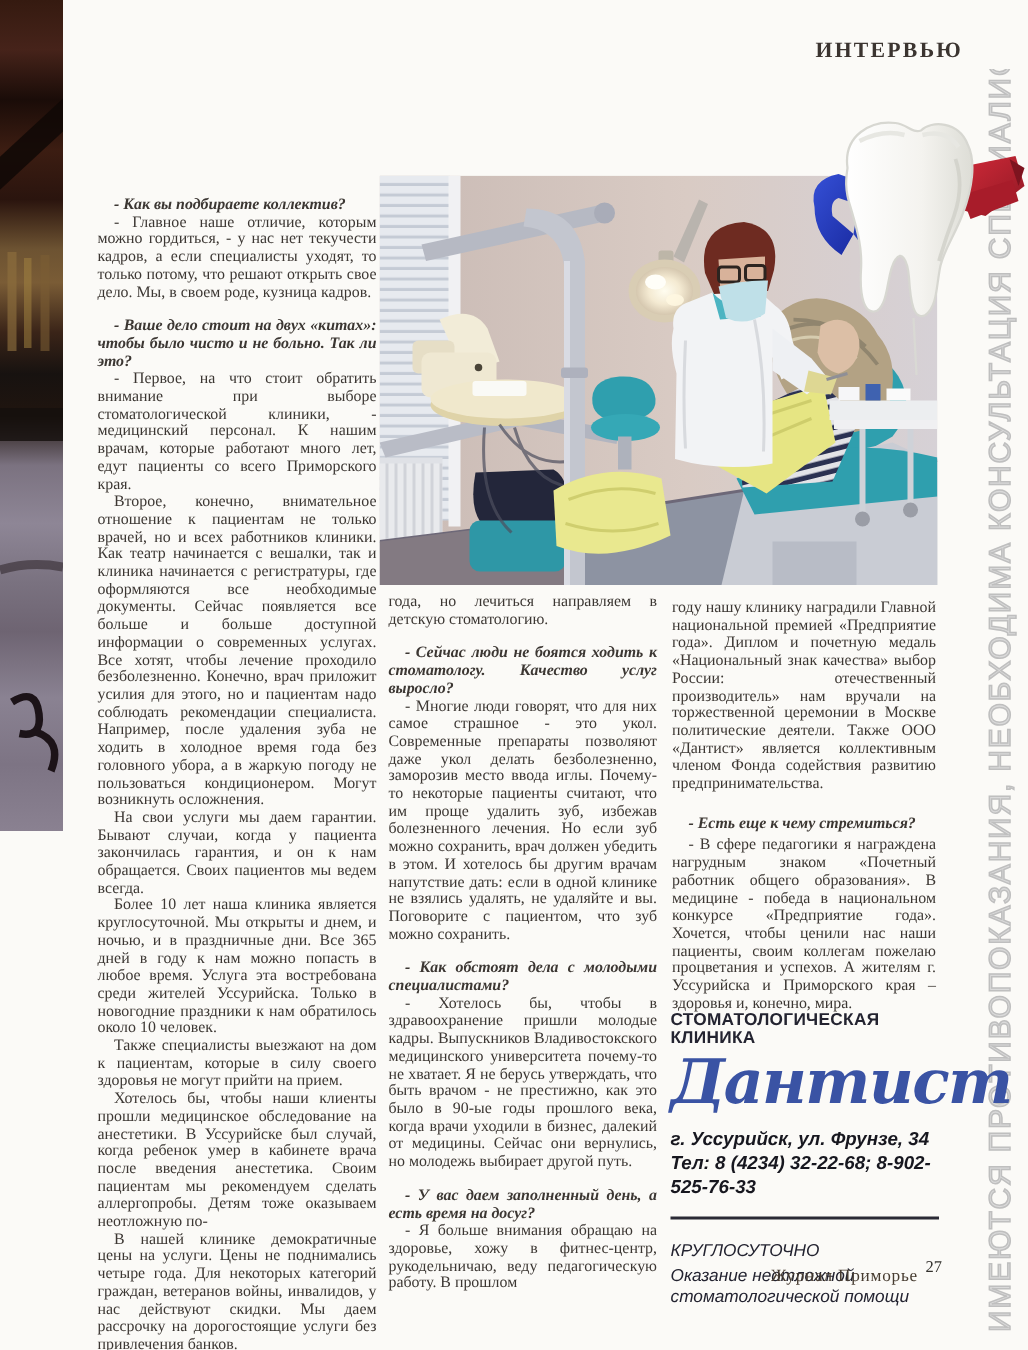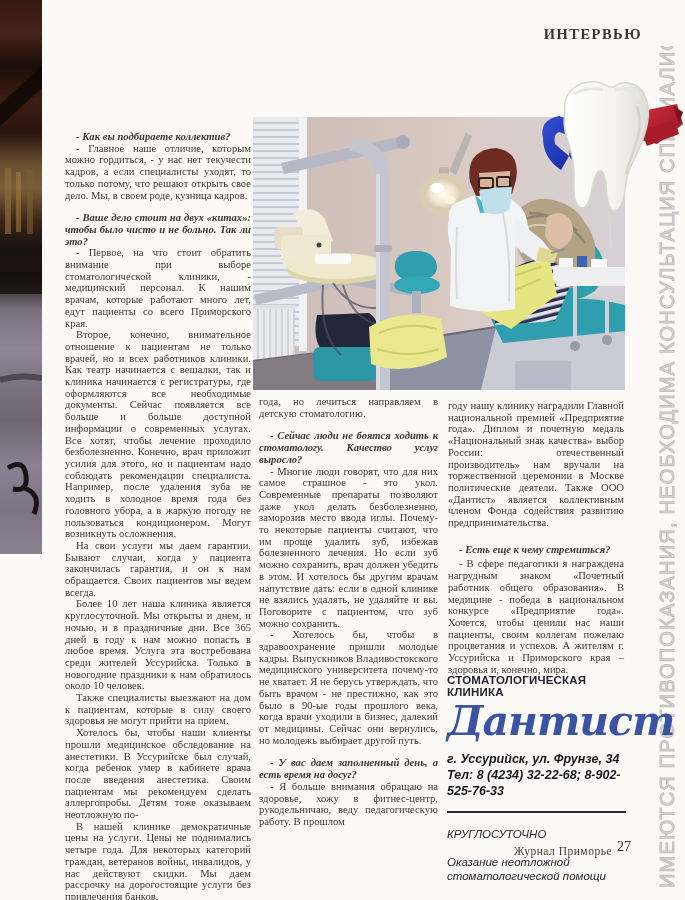--- a/index.html
+++ b/index.html
@@ -47,26 +47,26 @@
   
   .clinic{left:447px;top:674px;width:180px;z-index:2;font-family:"Liberation Sans",sans-serif;}
   .clinic-type{font-size:11.5px;font-weight:bold;letter-spacing:.2px;color:#232330;}
   .clinic-name{font-family:"DejaVu Serif",serif;font-style:italic;font-weight:bold;
     font-size:41px;line-height:46px;color:#3a53a4;letter-spacing:-1px;}
   .clinic-address,.clinic-phone{font-size:12.5px;font-style:italic;font-weight:bold;
     color:#17171f;line-height:16px;}
   .clinic-address{margin-top:7px;}
   .clinic-divider{border:none;border-top:2px solid #2a2a35;margin:12px 0 14px 0;width:179px;}
   .clinic-hours,.clinic-line{font-size:11.5px;font-style:italic;color:#232330;line-height:14.5px;}
-  .clinic-hours{margin-bottom:13px;}
+  .clinic-hours{margin-bottom:2px;}
 
   
   .footer-journal{top:845px;left:492px;width:120px;text-align:right;
     font-size:11.5px;color:#473c31;letter-spacing:.5px;z-index:2;}
-  .footer-page{top:839px;left:617px;font-size:14px;color:#32302d;z-index:2;}
+  .footer-page{top:839px;left:617px;font-size:11px;color:#32302d;z-index:2;}
 </style>
 </head>
 <body>
 
 <div class="abs left-strip">
   <svg width="42" height="554" viewBox="0 0 42 554">
     <path d="M-6,110 L46,62 L46,84 L-6,132 Z" fill="#0f0806" opacity="0.85"></path>
     <rect x="5" y="168" width="6" height="66" fill="#8d6f3e" opacity="0.65"></rect>
     <rect x="16" y="172" width="5" height="60" fill="#a1813f" opacity="0.55"></rect>
     <rect x="27" y="170" width="6" height="64" fill="#7c5e33" opacity="0.6"></rect>
@@ -241,20 +241,21 @@
     <p class="answer">На свои услуги мы даем гарантии. Бывают случаи, когда у пациента закончилась гарантия, и он к нам обращается. Своих пациентов мы ведем всегда.</p>
     <p class="answer">Более 10 лет наша клиника является круглосуточной. Мы открыты и днем, и ночью, и в праздничные дни. Все 365 дней в году к нам можно попасть в любое время. Услуга эта востребована среди жителей Уссурийска. Только в новогодние праздники к нам обратилось около 10 человек.</p>
     <p class="answer">Также специалисты выезжают на дом к пациентам, которые в силу своего здоровья не могут прийти на прием.</p>
     <p class="answer">Хотелось бы, чтобы наши клиенты прошли медицинское обследование на анестетики. В Уссурийске был случай, когда ребенок умер в кабинете врача после введения анестетика. Своим пациентам мы рекомендуем сделать аллергопробы. Детям тоже оказываем неотложную по-</p>
     <p class="answer">В нашей клинике демократичные цены на услуги. Цены не поднимались четыре года. Для некоторых категорий граждан, ветеранов войны, инвалидов, у нас действуют скидки. Мы даем рассрочку на дорогостоящие услуги без привлечения банков.</p>
   </div>
 <div class="col col-2">
     <p class="continuation">года, но лечиться направляем в детскую стоматологию.</p>
     <p class="question">- Сейчас люди не боятся ходить к стоматологу. Качество услуг выросло?</p>
     <p class="answer">- Многие люди говорят, что для них самое страшное - это укол. Современные препараты позволяют даже укол делать безболезненно, заморозив место ввода иглы. Почему-то некоторые пациенты считают, что им проще удалить зуб, избежав болезненного лечения. Но если зуб можно сохранить, врач должен убедить в этом. И хотелось бы другим врачам напутствие дать: если в одной клинике не взялись удалять, не удаляйте и вы. Поговорите с пациентом, что зуб можно сохранить.</p>
+    <p class="question">- Как обстоят дела с молодыми специалистами?</p>
     <p class="answer">- Хотелось бы, чтобы в здравоохранение пришли молодые кадры. Выпускников Владивостокского медицинского университета почему-то не хватает. Я не берусь утверждать, что быть врачом - не престижно, как это было в 90-ые годы прошлого века, когда врачи уходили в бизнес, далекий от медицины. Сейчас они вернулись, но молодежь выбирает другой путь.</p>
     <p class="question">- У вас даем заполненный день, а есть время на досуг?</p>
     <p class="answer">- Я больше внимания обращаю на здоровье, хожу в фитнес-центр, рукодельничаю, веду педагогическую работу. В прошлом</p>
   </div>
 <div class="col col-3">
     <p class="continuation">году нашу клинику наградили Главной национальной премией «Предприятие года». Диплом и почетную медаль «Национальный знак качества» выбор России: отечественный производитель» нам вручали на торжественной церемонии в Москве политические деятели. Также ООО «Дантист» является коллективным членом Фонда содействия развитию предпринимательства.</p>
     <p class="question">- Есть еще к чему стремиться?</p>
     <p class="answer">- В сфере педагогики я награждена нагрудным знаком «Почетный работник общего образования». В медицине - победа в национальном конкурсе «Предприятие года». Хочется, чтобы ценили нас наши пациенты, своим коллегам пожелаю процветания и успехов. А жителям г. Уссурийска и Приморского края – здоровья и, конечно, мира.</p>
   </div>
 

